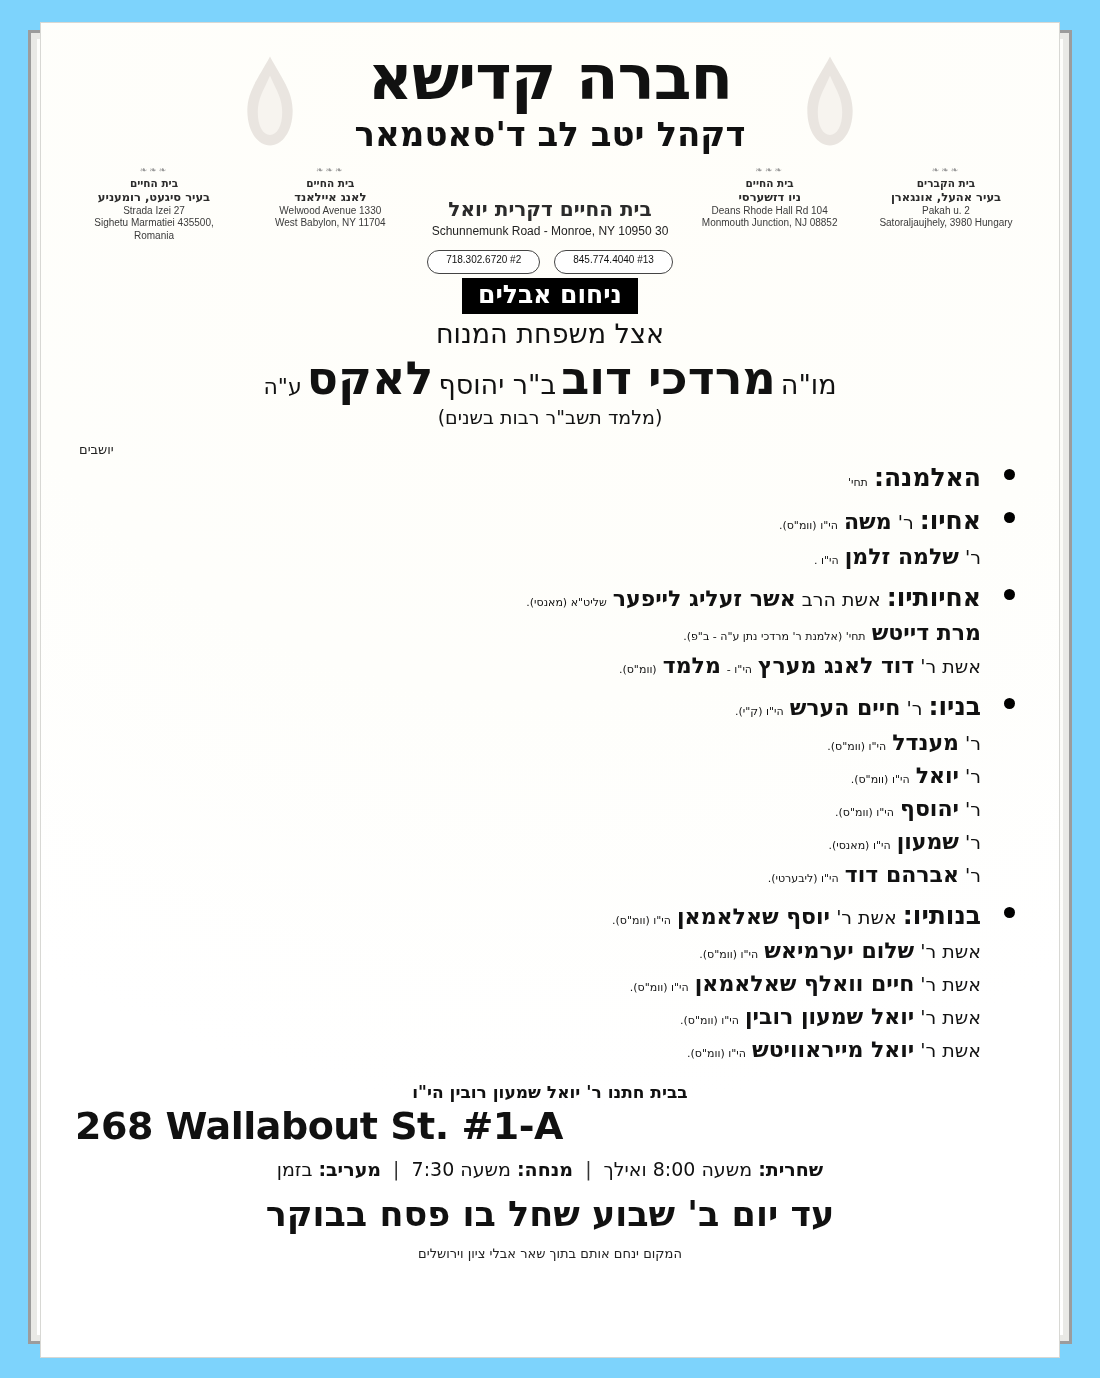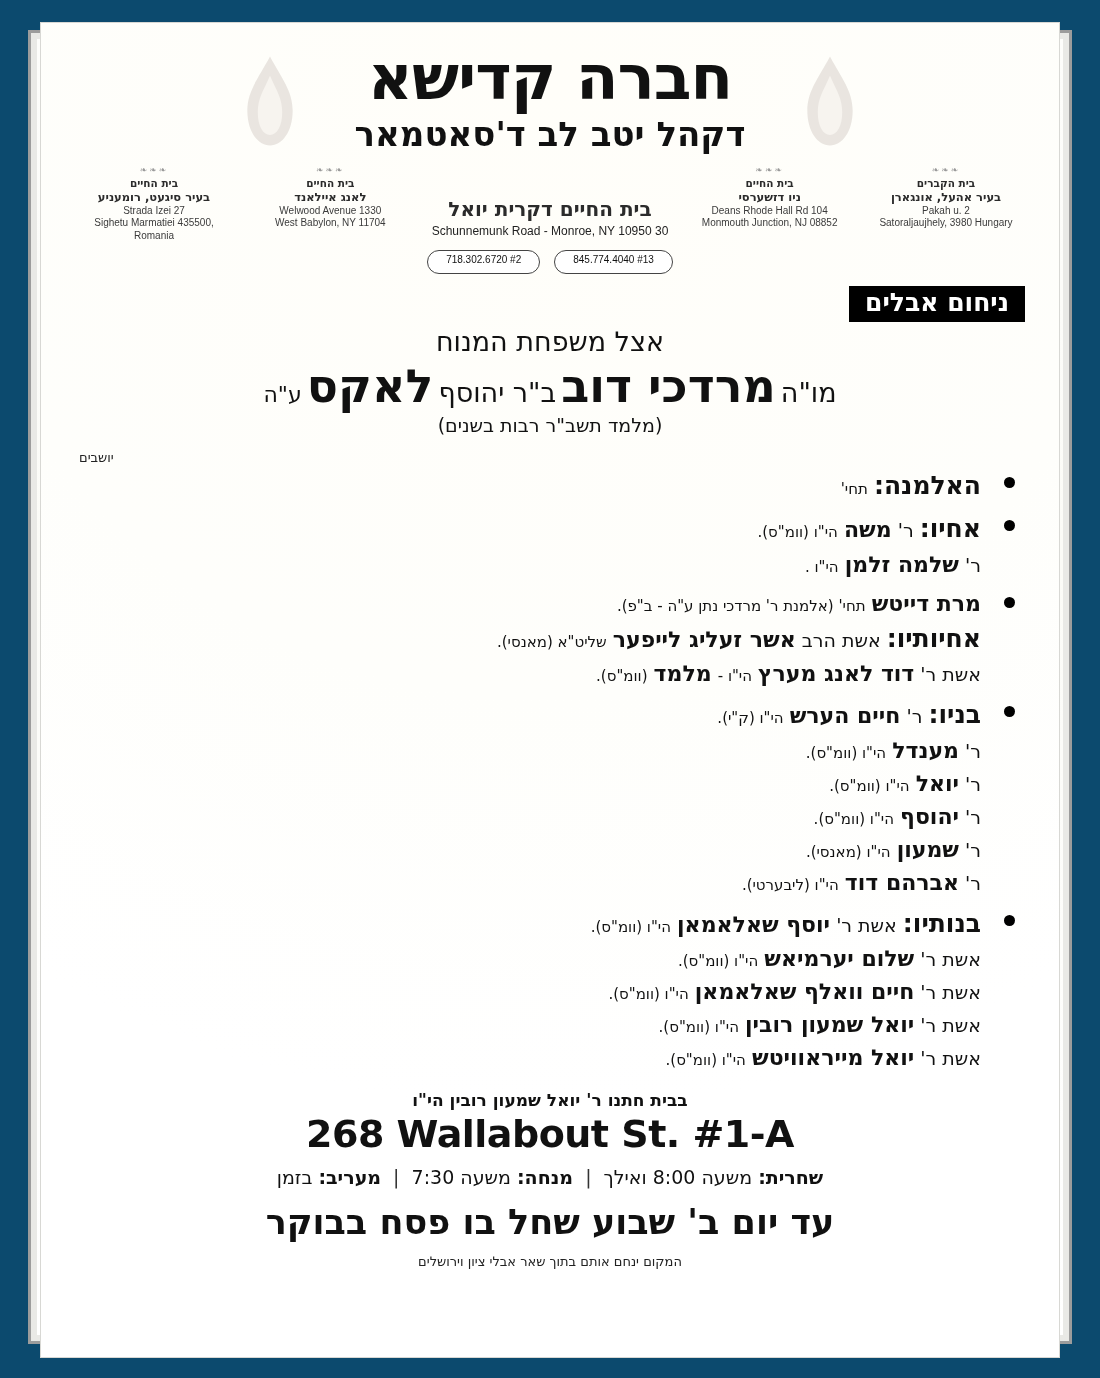--- a/index.html
+++ b/index.html
@@ -14,21 +14,21 @@
     color: #111;
   }
 
   
   #poster {
     position: relative;
     width: 1100px;
     height: 1378px;
     box-sizing: border-box;
     padding: 30px 28px 34px 28px;
-    background: #0c4a6e;
+    background: #7dd3fc;
   }
   .frame-outer {
     position: absolute;
     left: 28px;
     top: 30px;
     right: 28px;
     bottom: 34px;
     border: 3px solid #9c9c9c;
     background: linear-gradient(180deg, #fdfdfb 0%, #fbfbf7 40%, #ffffff 100%);
     box-shadow: 0 0 0 6px #e9e9e6 inset;
@@ -142,21 +142,21 @@
     border: 1px solid #444;
     border-radius: 14px;
     padding: 3px 18px 8px 18px;
     font-size: 10px;
     font-family: Liberation Sans, sans-serif;
     color: #111;
     background: #fff;
   }
 
   
-  .banner-wrap { text-align: right; margin-top: 12px; }
+  .banner-wrap { text-align: center; margin-top: 4px; }
   .banner {
     display: inline-block;
     background: #000;
     color: #fff;
     font-size: 25px;
     font-weight: 700;
     padding: 2px 16px 5px 16px;
     letter-spacing: 0px;
   }
   .at-family {
@@ -218,37 +218,37 @@
   }
   .line .lbl {
     font-size: 25px;
     font-weight: 700;
   }
   .line .nm {
     font-size: 22px;
     font-weight: 700;
   }
   .line .sm {
-    font-size: 15px;
+    font-size: 11px;
   }
   .line .reg {
     font-size: 19px;
   }
   .sub-line { text-align: right; }
 
   
   .loc-host {
     text-align: center;
     font-size: 17px;
     font-weight: 700;
     margin-top: 16px;
     color: #111;
   }
   .loc-addr {
-    text-align: center;
+    text-align: left;
     font-size: 38px;
     font-weight: 700;
     letter-spacing: -.5px;
     margin-top: 2px;
     color: #111;
     direction: ltr;
   }
   .times {
     text-align: center;
     font-size: 19px;
@@ -380,29 +380,29 @@
           </div>
           <div class="line sub-line">
             <span class="reg">ר'</span>
             <span class="nm">שלמה זלמן</span>
             <span class="sm">הי"ו .</span>
           </div>
         </li>
 
         <li class="group">
           <span class="bullet"></span>
-          <div class="line sub-line">
-            <span class="nm">מרת דייטש</span>
-            <span class="sm">תחי' (אלמנת ר' מרדכי נתן ע"ה - ב"פ).</span>
-          </div>
           <div class="line">
             <span class="lbl">אחיותיו:</span>
             <span class="reg">אשת הרב</span>
             <span class="nm">אשר זעליג לייפער</span>
             <span class="sm">שליט"א (מאנסי).</span>
+          </div>
+          <div class="line sub-line">
+            <span class="nm">מרת דייטש</span>
+            <span class="sm">תחי' (אלמנת ר' מרדכי נתן ע"ה - ב"פ).</span>
           </div>
           <div class="line sub-line">
             <span class="reg">אשת ר'</span>
             <span class="nm">דוד לאנג מערץ</span>
             <span class="sm">הי"ו -</span>
             <span class="nm">מלמד</span>
             <span class="sm">(וומ"ס).</span>
           </div>
         </li>
 

